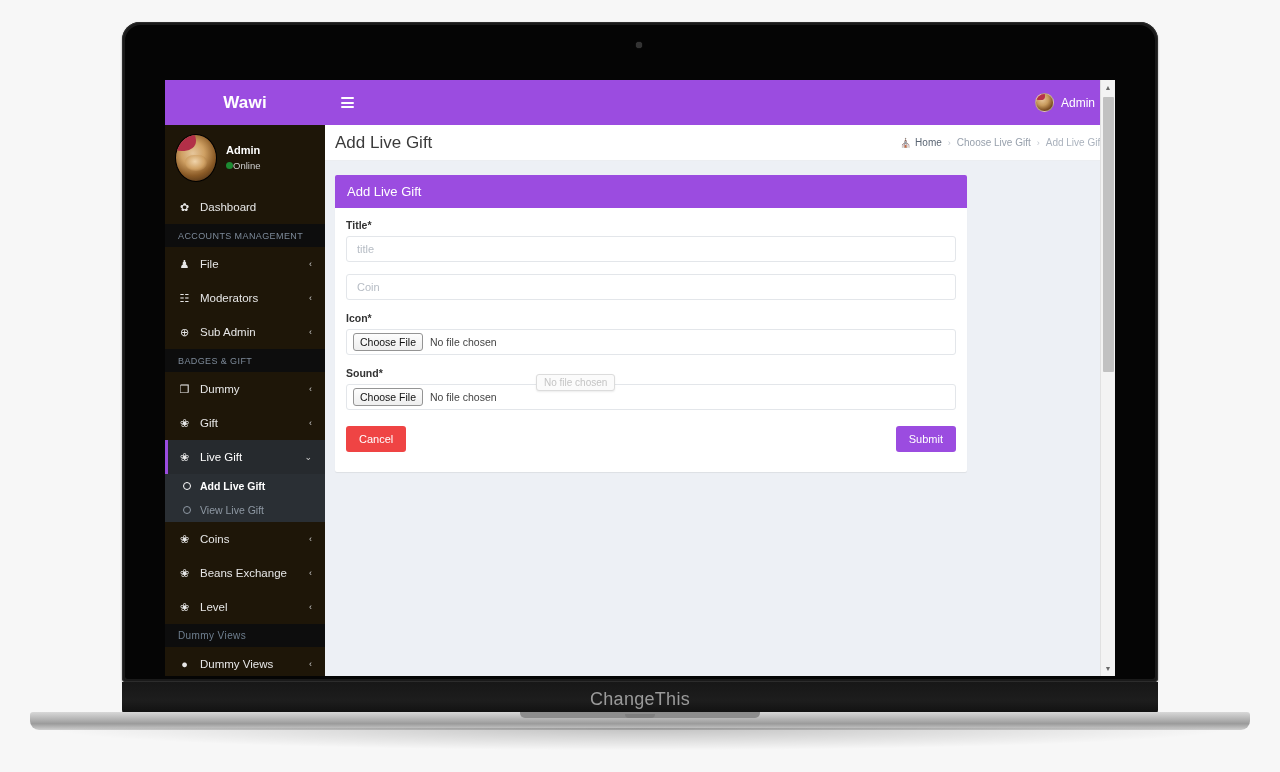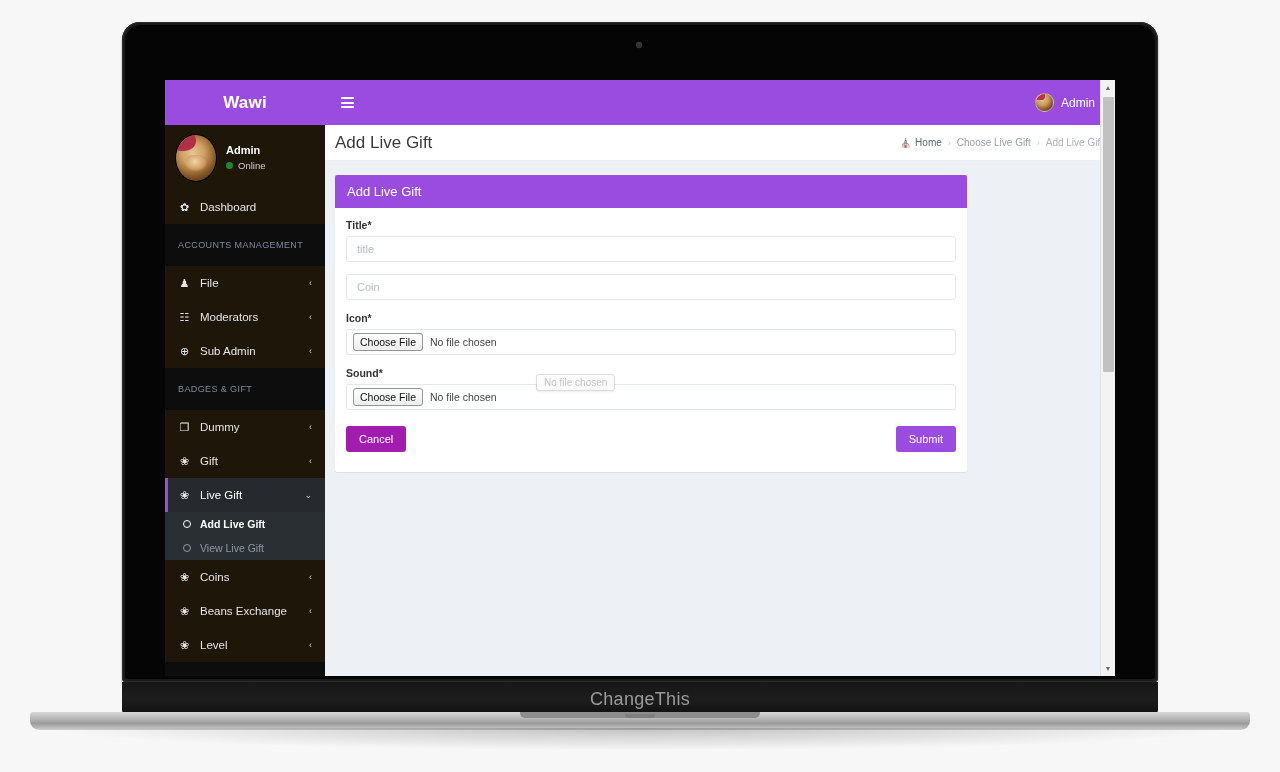--- a/index.html
+++ b/index.html
@@ -112,38 +112,38 @@
     content:""; position:absolute; left:-6px; top:-6px; width:26px; height:22px;
     background:#b22f48; border-radius:50% 50% 45% 45%;
   }
   .user-avatar::after{
     content:""; position:absolute; left:9px; top:20px; width:22px; height:16px;
     background:radial-gradient(ellipse at 45% 40%, #f0d4ab 0%, #cfa063 55%, #7d4d1f 100%);
     border-radius:50% 50% 60% 60%;
   }
   .user-meta{ display:flex; flex-direction:column; gap:4px; }
   .user-name{ color:#fff; font-size:11px; font-weight:bold; }
-  .user-status{ color:#cfcfcf; font-size:9.5px; display:flex; align-items:center; gap:5px; }
+  .user-status{ color:#cfcfcf; font-size:9.5px; display:flex; align-items:center; }
   .dot-online{ width:7px; height:7px; border-radius:50%; background:#1d8a32; display:inline-block; }
 
   .nav-item{
     height:34px; display:flex; align-items:center; gap:9px;
     padding:0 13px; color:#e6e6e6; font-size:11.5px; cursor:pointer;
     position:relative;
   }
   .nav-item .ni-icon{ width:13px; text-align:center; font-size:11px; color:#e6e6e6; flex:none; }
   .nav-item .ni-label{ flex:1; }
   .nav-item .ni-arrow{ font-size:9px; color:#cfcfcf; }
 
   .nav-item.active{
     background:#262a2e; color:#fff;
     box-shadow:inset 3px 0 0 #9b4ce0;
   }
   .nav-header{
-    height:42px; display:flex; align-items:center; padding:8px 13px;
+    height:23px; display:flex; align-items:center; padding:8px 13px;
     background:#0d0d0d; color:#7d8a99; font-size:9px; letter-spacing:.4px;
   }
   .nav-header.lower{ text-transform:none; font-size:10px; color:#6f7f8f; }
 
   .submenu{ background:#2a2f34; }
   .submenu .sub-item{
     height:24px; display:flex; align-items:center; gap:9px;
     padding:0 13px 0 18px; font-size:10.5px; cursor:pointer;
   }
   .submenu .sub-item.sel{ color:#fff; font-weight:bold; }
@@ -203,21 +203,21 @@
     border-radius:3px; font-size:10.5px; color:#111; padding:1.5px 6px;
     font-family:"Liberation Sans", sans-serif; cursor:pointer; line-height:1.2;
   }
   .file-name{ font-size:10.5px; color:#444; }
 
   .form-actions{ display:flex; align-items:center; margin-top:16px; }
   .btn{
     border:none; border-radius:3px; color:#fff; font-size:11px;
     padding:7px 13px; cursor:pointer; font-family:"Liberation Sans", sans-serif;
   }
-  .btn-cancel{ background:#a21caf; }
+  .btn-cancel{ background:#ef4444; }
   .btn-submit{ background:#9b4ce0; margin-left:auto; }
 
   
   .drag-ghost{
     position:absolute; left:371px; top:294px;
     border:1px solid #dcdcdc; background:#fbfbfb;
     border-radius:3px; padding:2px 7px;
     font-size:10px; color:#c4c4c4;
     box-shadow:0 1px 2px rgba(0,0,0,.08);
     pointer-events:none;

